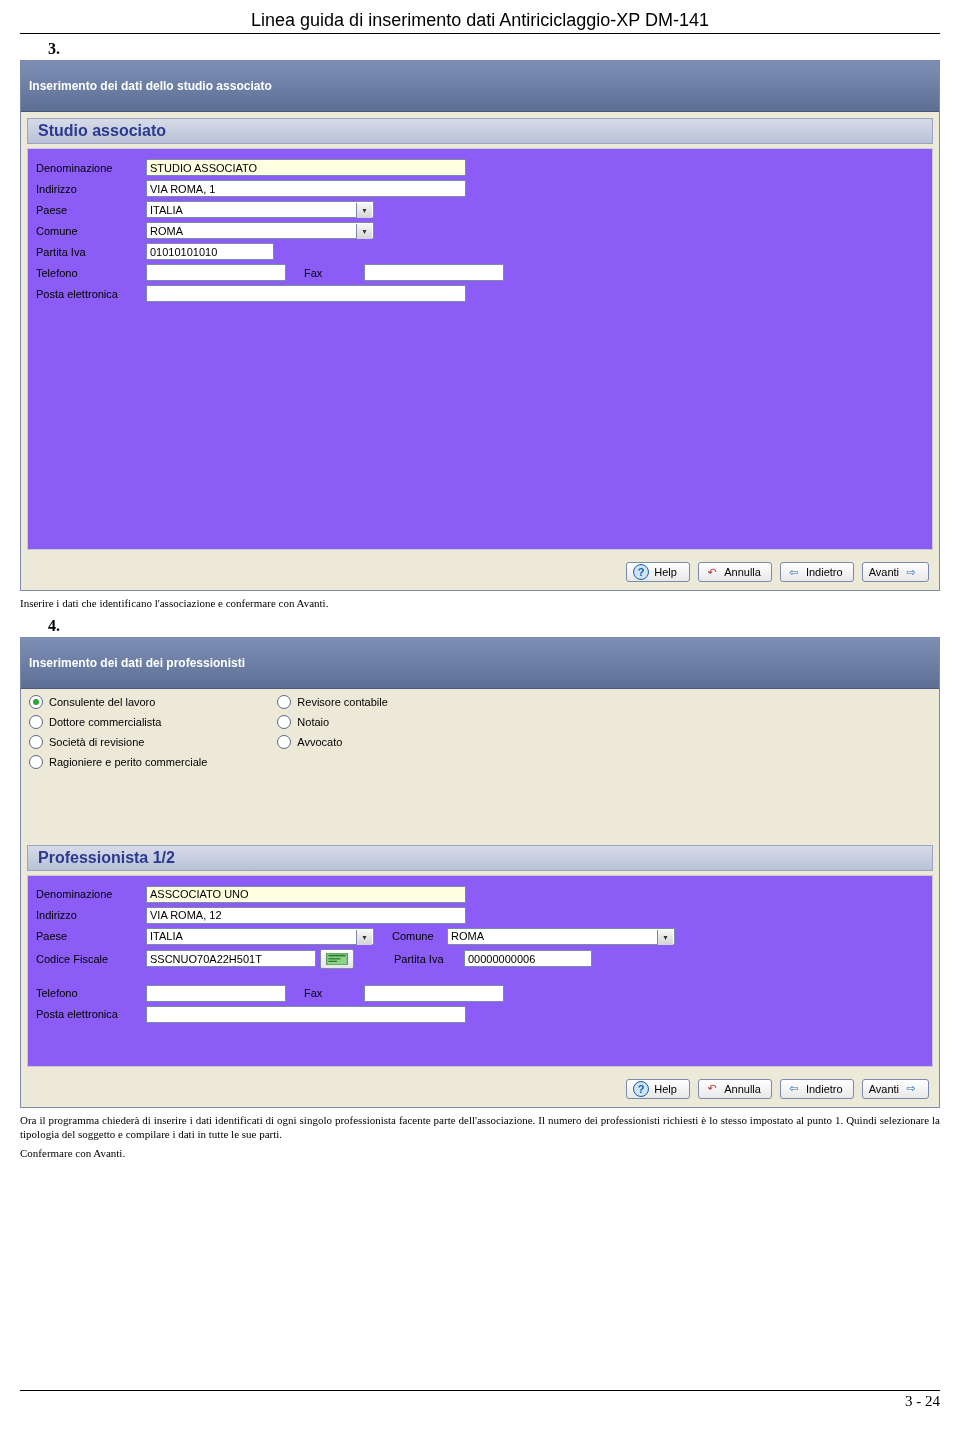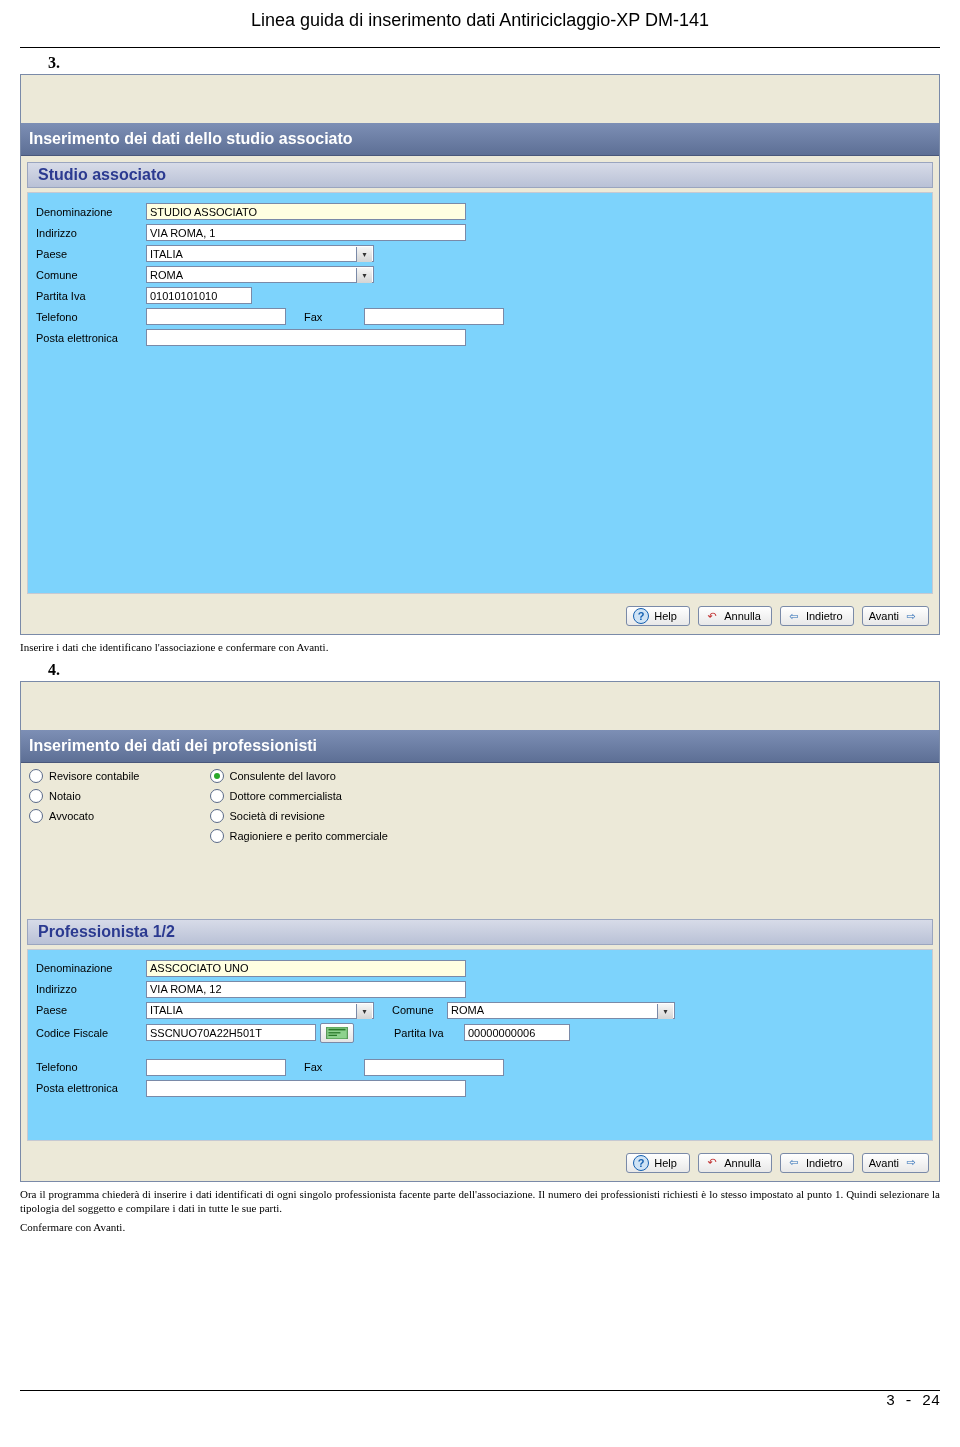--- a/index.html
+++ b/index.html
@@ -15,55 +15,54 @@
     margin: 0 auto;
     padding: 10px 20px;
     position: relative;
     min-height: 1400px;
   }
   .doc-title {
     text-align: center;
     font-size: 18px;
     font-family: Arial, sans-serif;
     border-bottom: 1px solid #000;
-    padding-bottom: 16px;
+    padding-bottom: 2px;
     margin-bottom: 6px;
   }
   .step-num {
     font-size: 16px;
     font-family: "Times New Roman", serif;
     font-weight: bold;
     margin: 6px 0 2px 28px;
   }
   .window {
     border: 1px solid #7a8aa8;
     background: #ece9d8;
     margin: 0 0 6px 0;
   }
   .titlebar {
     background: linear-gradient(to bottom, #7d8fb5 0%, #5d6f95 100%);
     color: #fff;
-    font-size: 16px;
+    font-size: 12px;
     font-weight: bold;
-    padding: 7px 8px;
+    padding: 18px 8px;
     border-bottom: 1px solid #49577a;
-    margin-top: 48px;
   }
   .section-title {
     background: linear-gradient(to bottom, #d7dbe8 0%, #b9c1d6 100%);
     color: #2b3a90;
     font-weight: bold;
     font-size: 16px;
     font-family: "Trebuchet MS", Arial, sans-serif;
     padding: 3px 10px;
     border: 1px solid #9aa5bf;
     margin: 6px 6px 4px 6px;
   }
   .form-area {
-    background: #7dd3fc;
+    background: #8b5cf6;
     border: 1px solid #c6c9d2;
     margin: 0 6px 6px 6px;
     padding: 10px 8px;
     min-height: 60px;
   }
   .form-row {
     display: flex;
     align-items: center;
     margin-bottom: 4px;
     font-size: 11px;
@@ -82,21 +81,21 @@
     background: #fff;
     font-size: 11px;
     padding: 0 3px;
     box-sizing: border-box;
     display: inline-flex;
     align-items: center;
   }
   .inp.hl { background: #ffffe1; }
   .w-long { width: 320px; }
   .w-med  { width: 228px; }
-  .w-short{ width: 106px; }
+  .w-short{ width: 128px; }
   .combo { position: relative; }
   .combo .dd {
     position: absolute; right: 1px; top: 1px;
     width: 15px; height: 15px;
     background: linear-gradient(to bottom,#f7f7f7,#d4d4d4);
     border-left: 1px solid #7a8aa8;
     display: flex; align-items: center; justify-content: center;
     font-size: 8px; color: #333;
   }
   .button-bar {
@@ -149,21 +148,21 @@
     line-height: 1.25;
     text-align: justify;
     margin: 4px 0 6px 0;
   }
   .footer {
     position: absolute;
     left: 20px; right: 20px;
     bottom: 10px;
     border-top: 1px solid #000;
     display:flex; justify-content:flex-end;
-    font-family: Liberation Mono, monospace;
+    font-family: Liberation Serif, serif;
     font-size: 15px;
     padding-top: 2px;
   }
   .radio-area {
     background:#ece9d8;
     padding: 2px 0 0 0;
   }
   .cf-btn {
     display:inline-flex; align-items:center; justify-content:center;
     width:32px; height:18px; border:1px solid #7a8aa8;
@@ -247,49 +246,49 @@
   <div class="para">Inserire i dati che identificano l'associazione e confermare con Avanti.</div>
 
   <div class="step-num">4.</div>
 
   <div class="window">
     <div class="titlebar">Inserimento dei dati dei professionisti</div>
 
     <div class="radio-area">
       <div class="radio-grid">
         <div class="radio-col">
-          <div class="radio">
-              <span class="rb"></span>
-              <span>Revisore contabile</span>
-            </div>
-          <div class="radio">
-              <span class="rb"></span>
-              <span>Notaio</span>
-            </div>
-          <div class="radio">
-              <span class="rb"></span>
-              <span>Avvocato</span>
+          <div class="radio selected">
+              <span class="rb"></span>
+              <span>Consulente del lavoro</span>
+            </div>
+          <div class="radio">
+              <span class="rb"></span>
+              <span>Dottore commercialista</span>
+            </div>
+          <div class="radio">
+              <span class="rb"></span>
+              <span>Società di revisione</span>
+            </div>
+          <div class="radio">
+              <span class="rb"></span>
+              <span>Ragioniere e perito commerciale</span>
             </div>
         </div>
         <div class="radio-col">
-          <div class="radio selected">
-              <span class="rb"></span>
-              <span>Consulente del lavoro</span>
-            </div>
-          <div class="radio">
-              <span class="rb"></span>
-              <span>Dottore commercialista</span>
-            </div>
-          <div class="radio">
-              <span class="rb"></span>
-              <span>Società di revisione</span>
-            </div>
-          <div class="radio">
-              <span class="rb"></span>
-              <span>Ragioniere e perito commerciale</span>
+          <div class="radio">
+              <span class="rb"></span>
+              <span>Revisore contabile</span>
+            </div>
+          <div class="radio">
+              <span class="rb"></span>
+              <span>Notaio</span>
+            </div>
+          <div class="radio">
+              <span class="rb"></span>
+              <span>Avvocato</span>
             </div>
         </div>
       </div>
       <div style="height:60px"></div>
     </div>
 
     <div class="section-title">Professionista 1/2</div>
 
     <div class="form-area" style="min-height:170px;">
       <div class="form-row">

